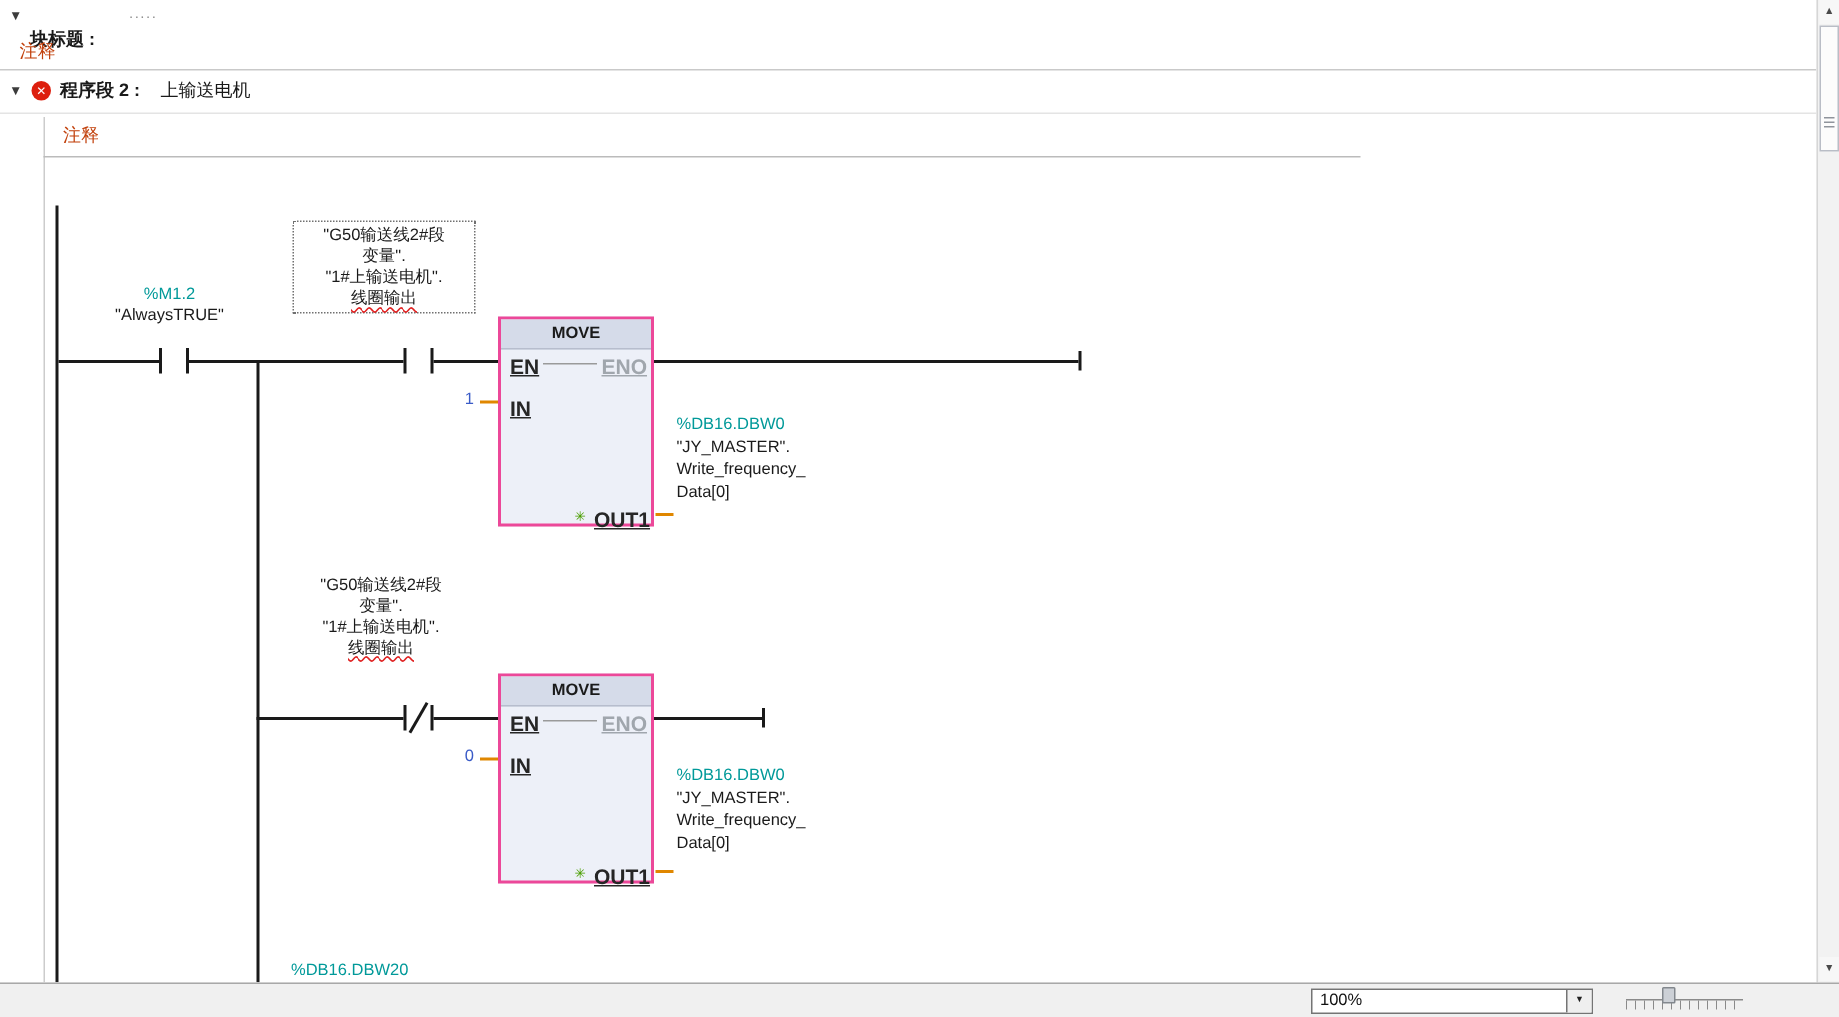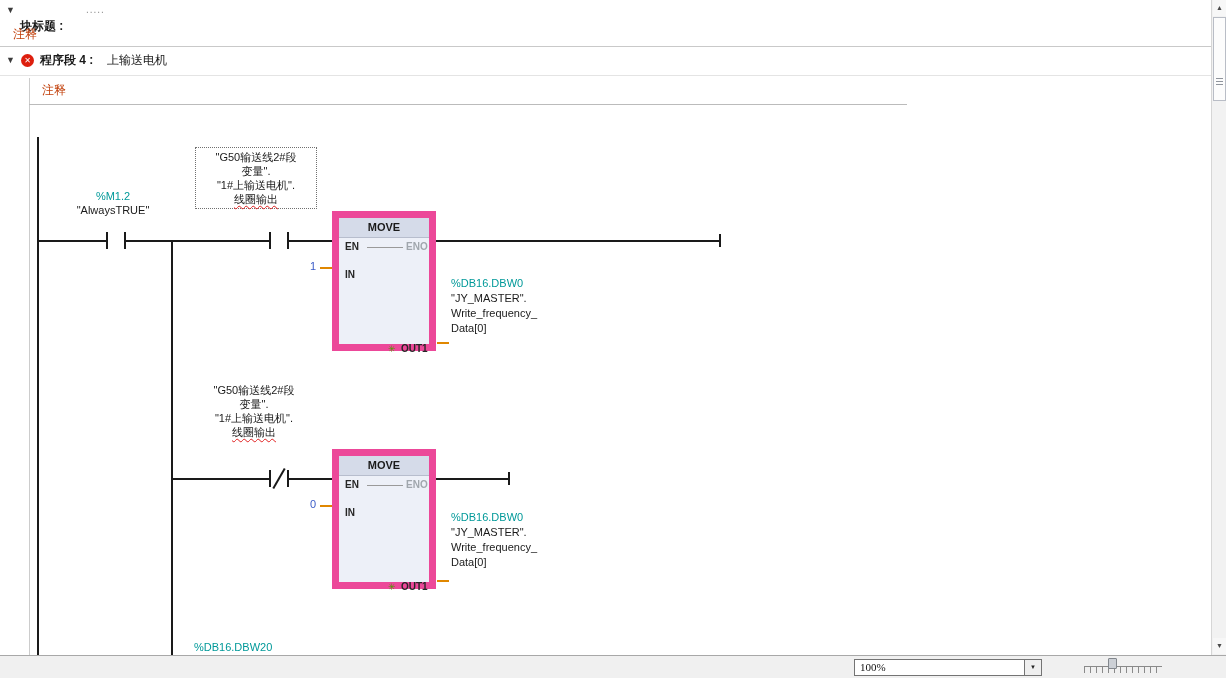--- a/index.html
+++ b/index.html
@@ -18,24 +18,24 @@
   .addr{color:#009999;font-weight:normal;}
   .const{color:#3a5bc7;font-size:11px;}
   .odash{position:absolute;height:2px;background:#e08700;}
   .clabel{text-align:center;font-size:11px;line-height:14px;}
   .clabel span{display:block;}
   .coilbox{text-align:center;font-size:11px;line-height:14px;}
   .coilbox span{display:block;}
   .dotted{border:1px dotted #707070;padding:2px 1px;background:#ffffff;}
   .wavy{text-decoration-line:underline;text-decoration-style:wavy;text-decoration-color:#e02020;
         text-decoration-thickness:1px;text-underline-offset:2px;}
-  .move{width:104px;height:140px;background:#edf0f8;border:7px solid #ec4899;box-sizing:border-box;}
+  .move{width:104px;height:140px;background:#edf0f8;border:2px solid #ec4899;box-sizing:border-box;}
   .move-hd{height:19px;line-height:19px;text-align:center;font-weight:bold;font-size:11px;
            background:#d5dbe9;border-bottom:1px solid #b7bdcd;}
-  .pin{font-size:10px;font-weight:bold;color:#262626;}
+  .pin{font-size:14px;font-weight:bold;color:#262626;text-decoration:underline;}
   .pin-gray{color:#a0a6ad;}
   .star{font-size:9px;color:#4a9e00;}
   .opblock span{display:block;font-size:11px;line-height:15px;}
   .sb{background:#f2f2f2;border-left:1px solid #d6d6d6;box-sizing:border-box;}
   .sb-btn{left:1px;width:13px;height:16px;font-size:7px;color:#4a4a4a;text-align:center;
           line-height:16px;background:#f7f7f7;}
   .sb-thumb{left:1px;width:13px;background:#fcfcfc;border:1px solid #b9bdc6;box-sizing:border-box;}
   .grip{position:absolute;left:2px;right:2px;top:60px;}
   .grip i{display:block;height:1px;background:#8f949c;margin-bottom:2px;}
   .statusbar{background:#f0f0f0;border-top:1px solid #a8a8a8;box-sizing:border-box;}
@@ -55,21 +55,21 @@
   <div class="abs" style="left:0;top:0;width:1211px;height:655px;overflow:hidden;background:#ffffff;">
 
     <span class="abs tri" style="left:6px;top:5px;">▼</span>
     <span class="abs bold f12" style="left:20px;top:18px;">块标题 :</span>
     <span class="abs gray" style="left:86px;top:4px;font-size:10px;letter-spacing:1px;">.....</span>
     <span class="abs comment f12" style="left:13px;top:26px;">注释</span>
     <div class="abs" style="left:0;top:46px;width:1211px;height:1px;background:#c9c9c9;"></div>
 
     <span class="abs tri" style="left:6px;top:55px;">▼</span>
     <span class="abs err" style="left:21px;top:54px;">✕</span>
-    <span class="abs bold f12" style="left:40px;top:52px;">程序段 4 :</span>
+    <span class="abs bold f12" style="left:40px;top:52px;">程序段 2 :</span>
     <span class="abs f12" style="left:107px;top:52px;">上输送电机</span>
     <div class="abs" style="left:0;top:75px;width:1211px;height:1px;background:#e4e4e4;"></div>
 
     <div class="abs" style="left:29px;top:78px;width:1px;height:577px;background:#cccccc;"></div>
     <span class="abs comment f12" style="left:42px;top:82px;">注释</span>
     <div class="abs" style="left:29px;top:104px;width:878px;height:1px;background:#bbbbbb;"></div>
 
     <div class="w" style="left:37px;top:137px;width:2px;height:518px;"></div>
 
     <div class="abs clabel" style="left:60px;top:189px;width:106px;">
@@ -164,21 +164,21 @@
           <i></i>
           <i></i>
         </div>
     </div>
     <div class="abs sb-btn" style="top:638px;">
       <span>▼</span>
     </div>
   </div>
 
   <div class="abs statusbar" style="left:0;top:655px;width:1226px;height:23px;">
-    <div class="abs combo" style="left:854px;top:3px;width:188px;height:17px;font-family:Liberation Serif, serif;">
+    <div class="abs combo" style="left:874px;top:3px;width:188px;height:17px;">
       <span class="combo-val">100%</span>
       <span class="combo-btn">
         <i class="dda">▼</i>
       </span>
     </div>
     <div class="abs" style="left:1084px;top:10px;width:78px;height:1px;background:#8a8a8a;"></div>
     <div class="abs ticks" style="left:1084px;top:11px;width:78px;height:6px;"></div>
     <div class="abs handle" style="left:1108px;top:2px;"></div>
   </div>
 

